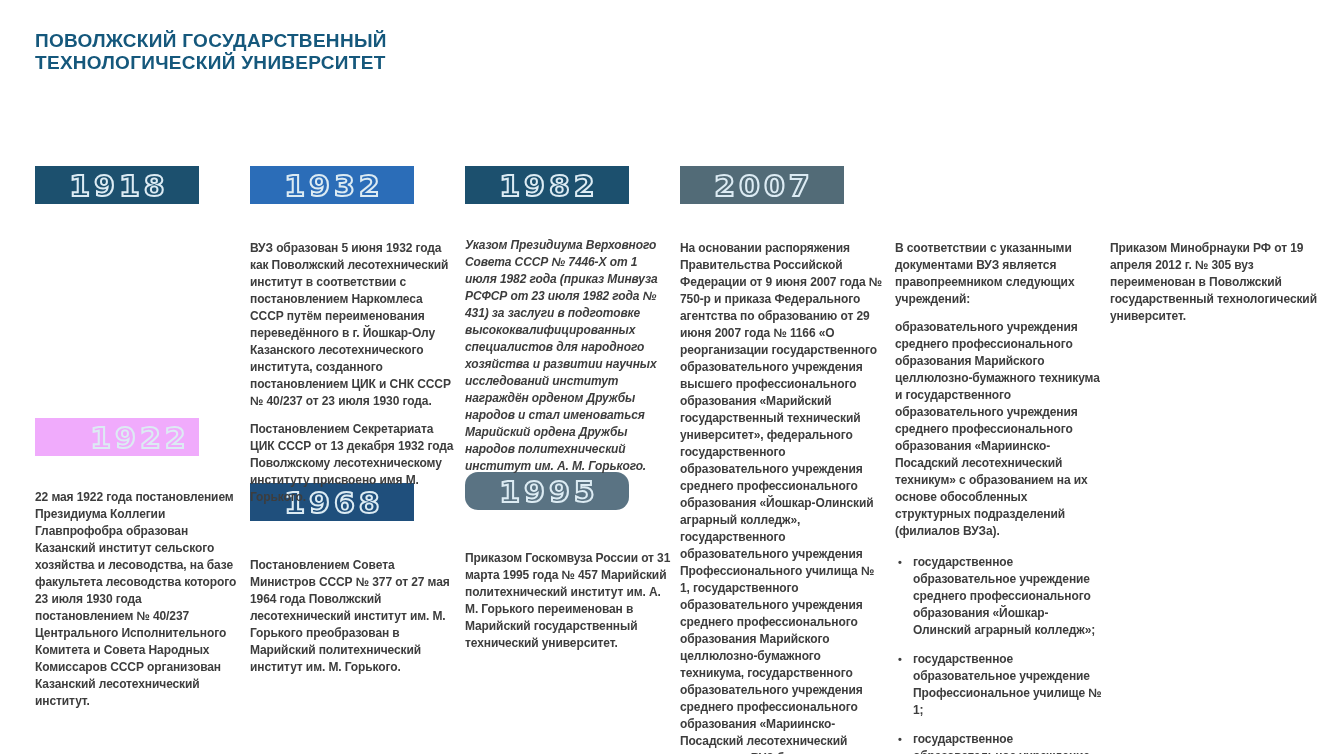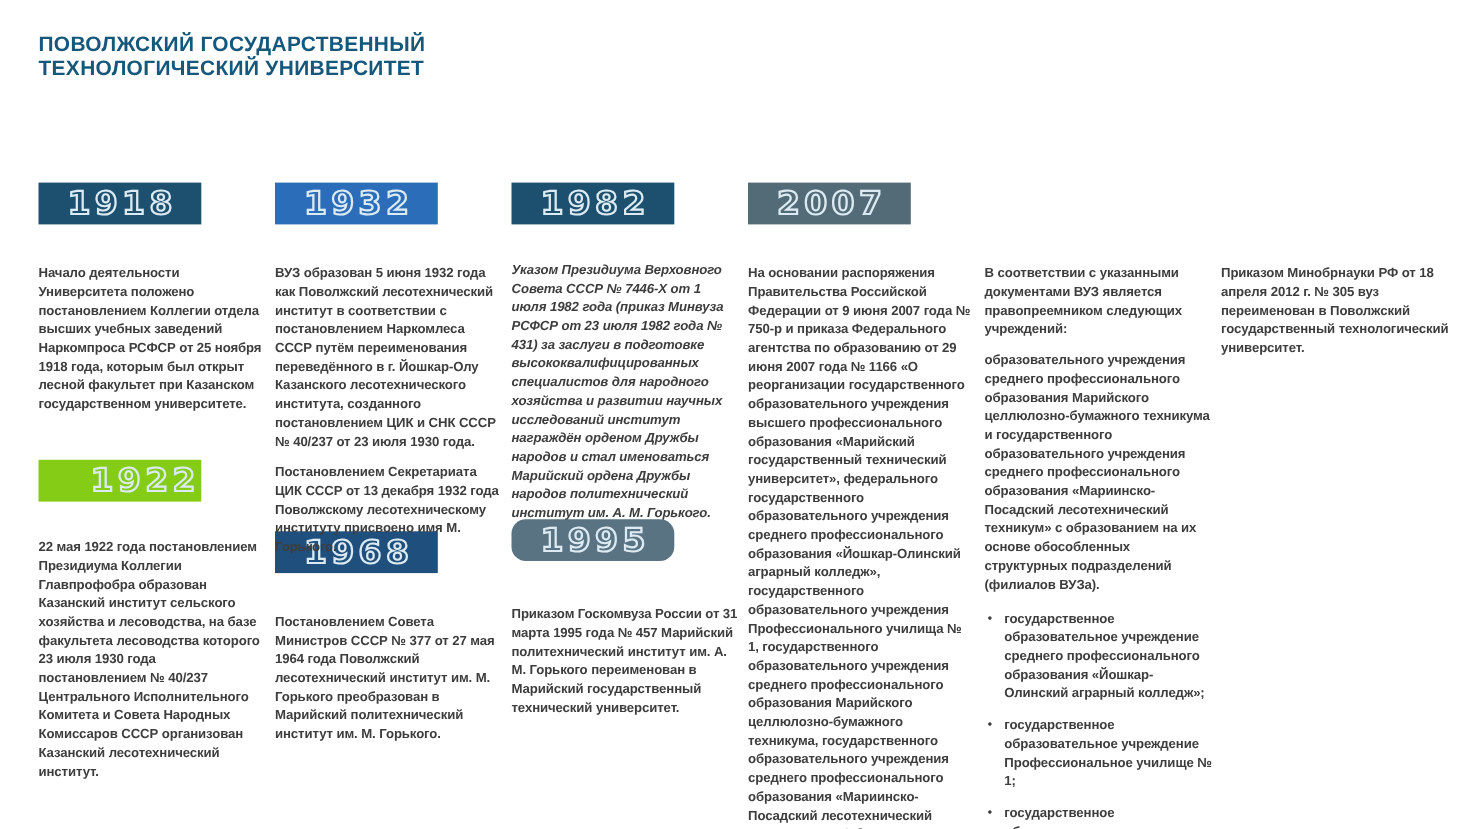--- a/index.html
+++ b/index.html
@@ -9,21 +9,21 @@
     font-family:"Liberation Sans","DejaVu Sans",sans-serif;
     position:relative;
     overflow:hidden;
   }
   .title {
     position:absolute; left:35px; top:30px;
     font-size:19px; line-height:22px; font-weight:bold;
     letter-spacing:0.3px; color:#15587c;
   }
   .badge {
-    position:absolute; width:148px; height:38px;
+    position:absolute; width:164px; height:38px;
     display:flex; align-items:center; justify-content:center;
   }
   .badge .yr {
     font-family:"DejaVu Sans",sans-serif;
     font-weight:bold; font-size:30px; letter-spacing:4px;
     padding-left:4px;
     color:transparent;
     -webkit-text-stroke:2px #dcebf3;
     transform:scaleY(0.96);
   }
@@ -61,33 +61,30 @@
   <div class="badge" style="left: 250px; top: 166px; background-color: rgb(43, 109, 184);">
     <span class="yr">1932</span>
   </div>
   <div class="badge" style="left: 465px; top: 166px; background-color: rgb(28, 80, 110);">
     <span class="yr">1982</span>
   </div>
   <div class="badge" style="left: 680px; top: 166px; background-color: rgb(82, 107, 119);">
     <span class="yr">2007</span>
   </div>
 
-  <div class="badge" style="left: 35px; top: 418px; background-color: #84cc16; padding-left: 42px;">
+  <div class="badge" style="left: 35px; top: 418px; background-color: #f0abfc; padding-left: 42px;">
     <span class="yr">1922</span>
   </div>
   <div class="badge" style="left: 250px; top: 483px; background-color: rgb(31, 79, 124); text-align: right;">
     <span class="yr">1968</span>
   </div>
   <div class="badge" style="left: 465px; top: 472px; background-color: rgb(90, 115, 131); border-radius: 13px;">
     <span class="yr">1995</span>
   </div>
 
-  <div class="txt" style="left:35px;top:240px;">
-    <p>Начало деятельности Университета положено постановлением Коллегии отдела высших учебных заведений Наркомпроса РСФСР от 25 ноября 1918 года, которым был открыт лесной факультет при Казанском государственном университете.</p>
-  </div>
 
   <div class="txt" style="left:35px;top:489px;">
     <p>22 мая 1922 года постановлением Президиума Коллегии Главпрофобра образован Казанский институт сельского хозяйства и лесоводства, на базе факультета лесоводства которого 23 июля 1930 года постановлением № 40/237 Центрального Исполнительного Комитета и Совета Народных Комиссаров СССР организован Казанский лесотехнический институт.</p>
   </div>
 
   <div class="txt" style="left:250px;top:240px;">
     <p>ВУЗ образован 5 июня 1932 года как Поволжский лесотехнический институт в соответствии с постановлением Наркомлеса СССР путём переименования переведённого в г. Йошкар-Олу Казанского лесотехнического института, созданного постановлением ЦИК и СНК СССР № 40/237 от 23 июля 1930 года.</p>
     <p>Постановлением Секретариата ЦИК СССР от 13 декабря 1932 года Поволжскому лесотехническому институту присвоено имя М. Горького.</p>
   </div>
 
@@ -112,16 +109,16 @@
     <p>образовательного учреждения среднего профессионального образования Марийского целлюлозно-бумажного техникума и государственного образовательного учреждения среднего профессионального образования «Мариинско-Посадский лесотехнический техникум» с образованием на их основе обособленных структурных подразделений (филиалов ВУЗа).</p>
     <ul class="refs">
       <li>государственное образовательное учреждение среднего профессионального образования «Йошкар-Олинский аграрный колледж»;</li>
       <li>государственное образовательное учреждение Профессиональное училище № 1;</li>
       <li>государственное образовательное учреждение среднего профессионального образования Марийский целлюлозно-бумажный техникум;</li>
 
     </ul>
   </div>
 
   <div class="txt" style="left:1110px;top:240px;">
-    <p>Приказом Минобрнауки РФ от 18 апреля 2012 г. № 305 вуз переименован в Поволжский государственный технологический университет.</p>
+    <p>Приказом Минобрнауки РФ от 19 апреля 2012 г. № 305 вуз переименован в Поволжский государственный технологический университет.</p>
   </div>
 
 </div>
 
 </body></html>

